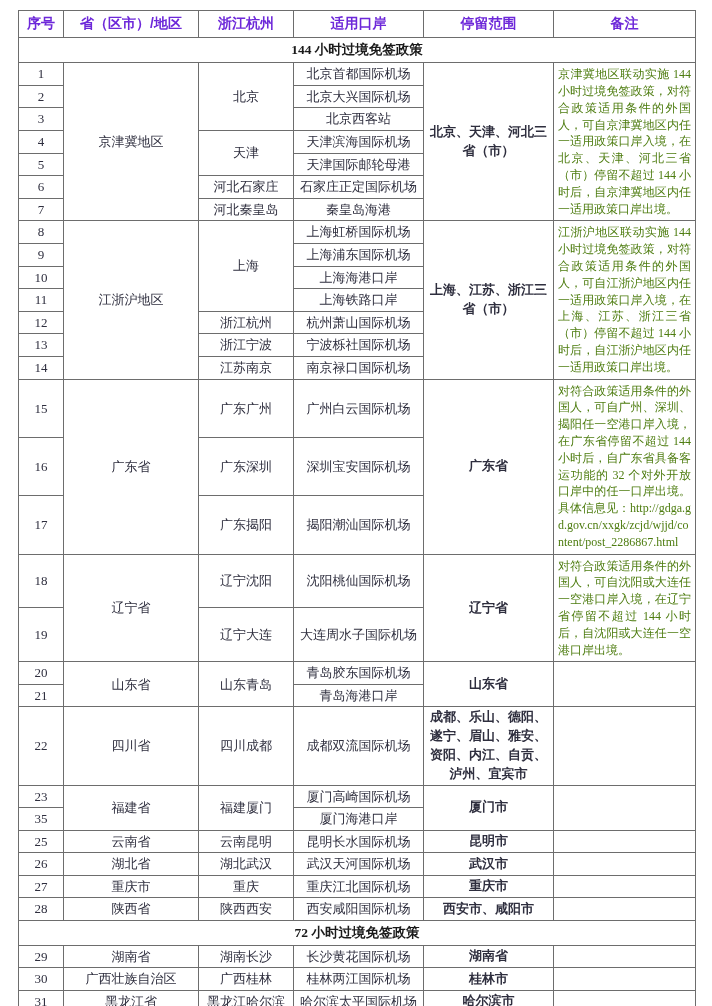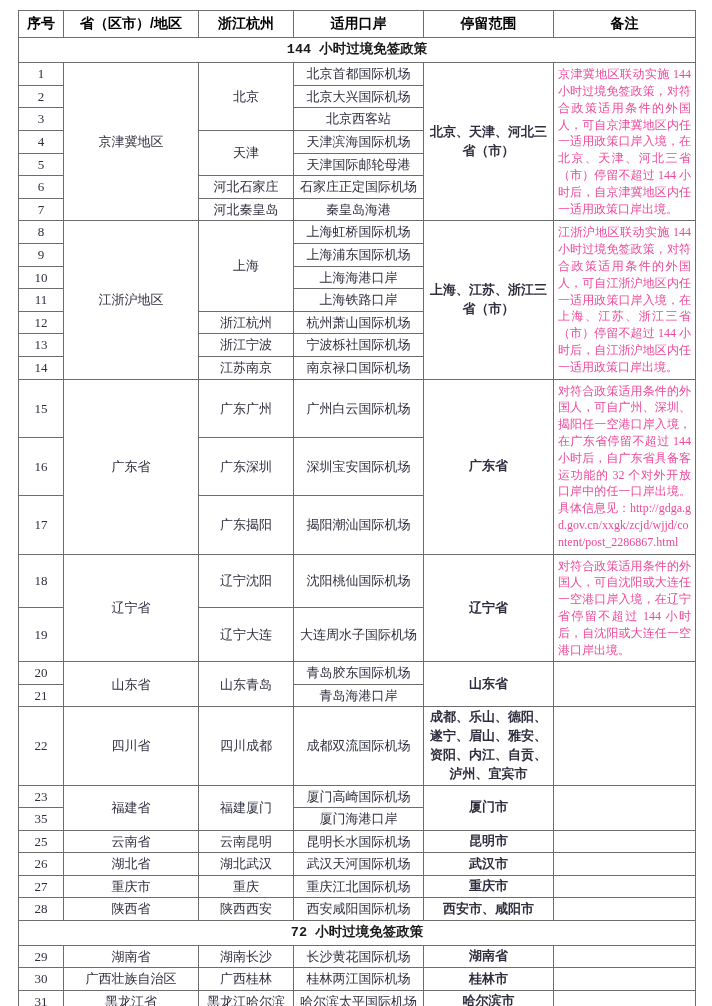--- a/index.html
+++ b/index.html
@@ -29,53 +29,53 @@
 
   .visa-table th,
   .visa-table td {
     border: 1px solid #6d6d6d;
     box-sizing: border-box;
   }
   .visa-table th {
     font-family: "Liberation Sans", sans-serif;
     font-weight: bold;
     font-size: 14px;
-    color: #000000;
+    color: #6d28d9;
     padding: 4px 1px;
     text-align: center;
     background: #ffffff;
   }
   .visa-table td {
     font-family: "Liberation Serif", serif;
     font-size: 13px;
     color: #2e2e3e;
     text-align: center;
     vertical-align: middle;
     line-height: 1.5;
     padding: 1px 3px;
     height: 21px;
     background: #ffffff;
   }
   tr.section-row td {
-    font-family: Liberation Mono, monospace;
+    font-family: Liberation Serif, serif;
     font-weight: bold;
     font-size: 13.5px;
     color: #1a1a1a;
     padding: 2px 3px;
     height: 20px;
     margin-left: 46px;
   }
   td.col-remark {
     font-size: 12px;
     line-height: 1.4;
     text-align: justify;
     text-justify: inter-character;
     word-break: break-all;
     padding: 3px 4px;
-    color: #ec4899;
+    color: #4d7c0f;
   }
   td.col-scope { line-height: 1.45; font-weight: bold; }
 </style>
 </head>
 <body>
 
 <div class="page">
   <table class="visa-table">
     <colgroup>
       <col class="c-no">

